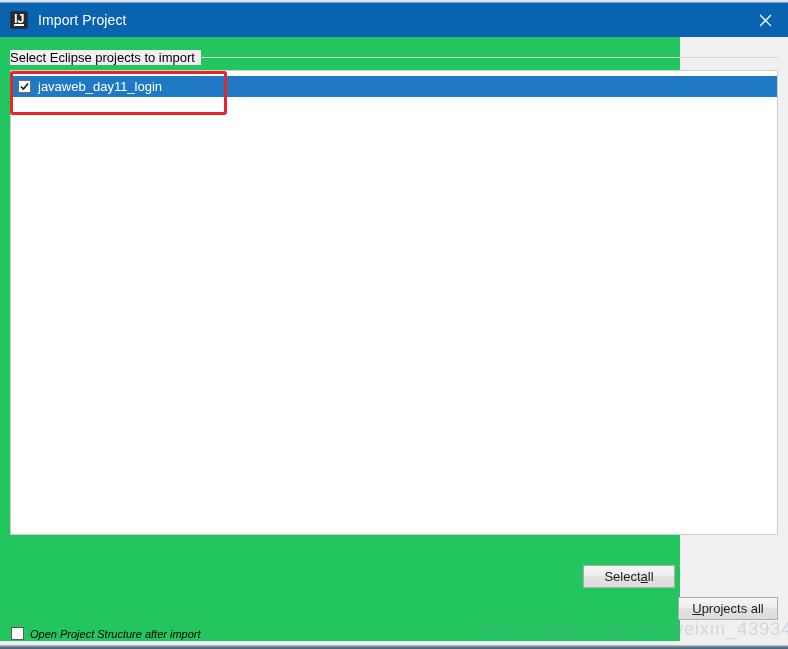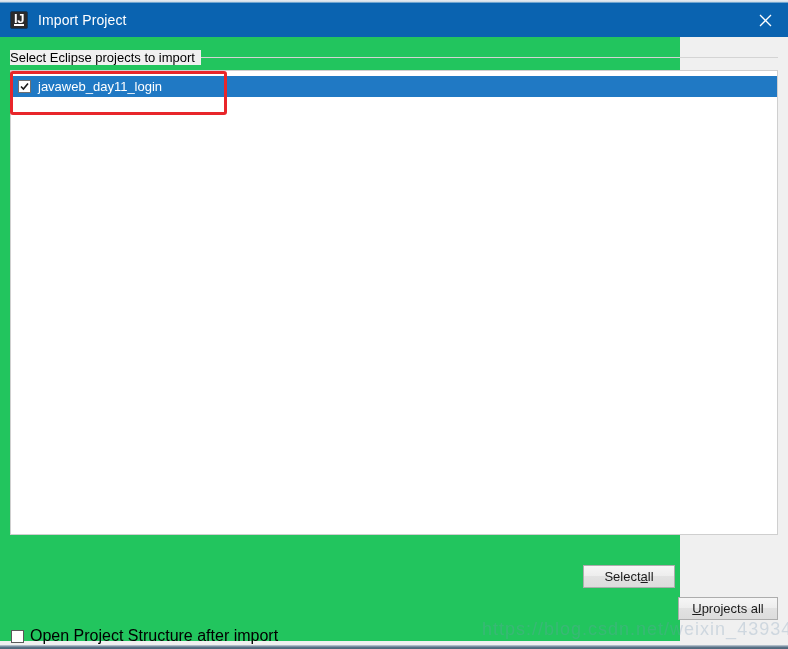--- a/index.html
+++ b/index.html
@@ -182,23 +182,24 @@
   }
   .opt-check {
     width: 13px; height: 13px;
     background: #ffffff;
     border: 1px solid #5a5a5a;
     box-sizing: border-box;
     flex: none;
     margin-right: 6px;
   }
   .opt-label {
-    font-size: 16px;
+    font-size: 11px;
     color: #000000;
     white-space: nowrap;
+    font-style: italic;
   }
 
   
   .bottom-border {
     position: absolute;
     left: 0; top: 645px;
     width: 788px; height: 4px;
     background: linear-gradient(to bottom, #c8d2da 0%, #5a7288 55%, #4d6578 100%);
   }
 

